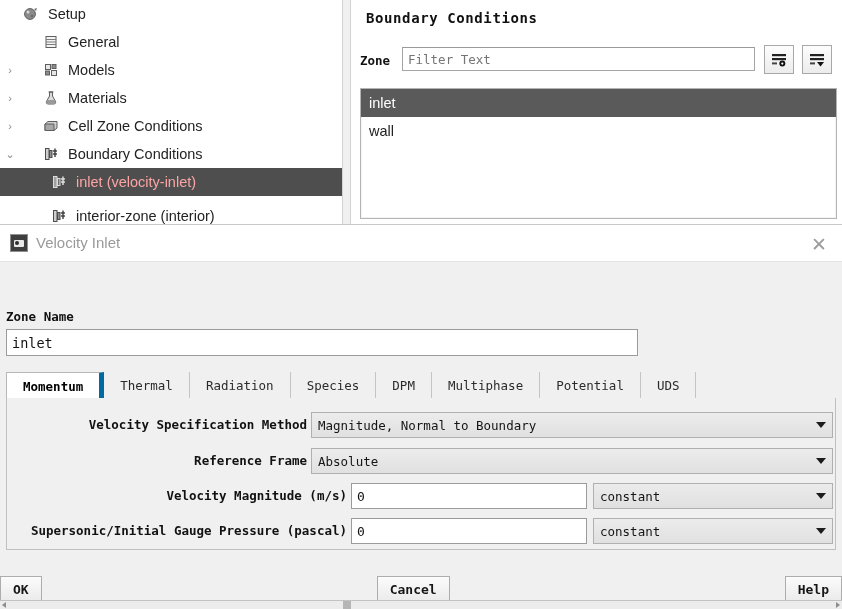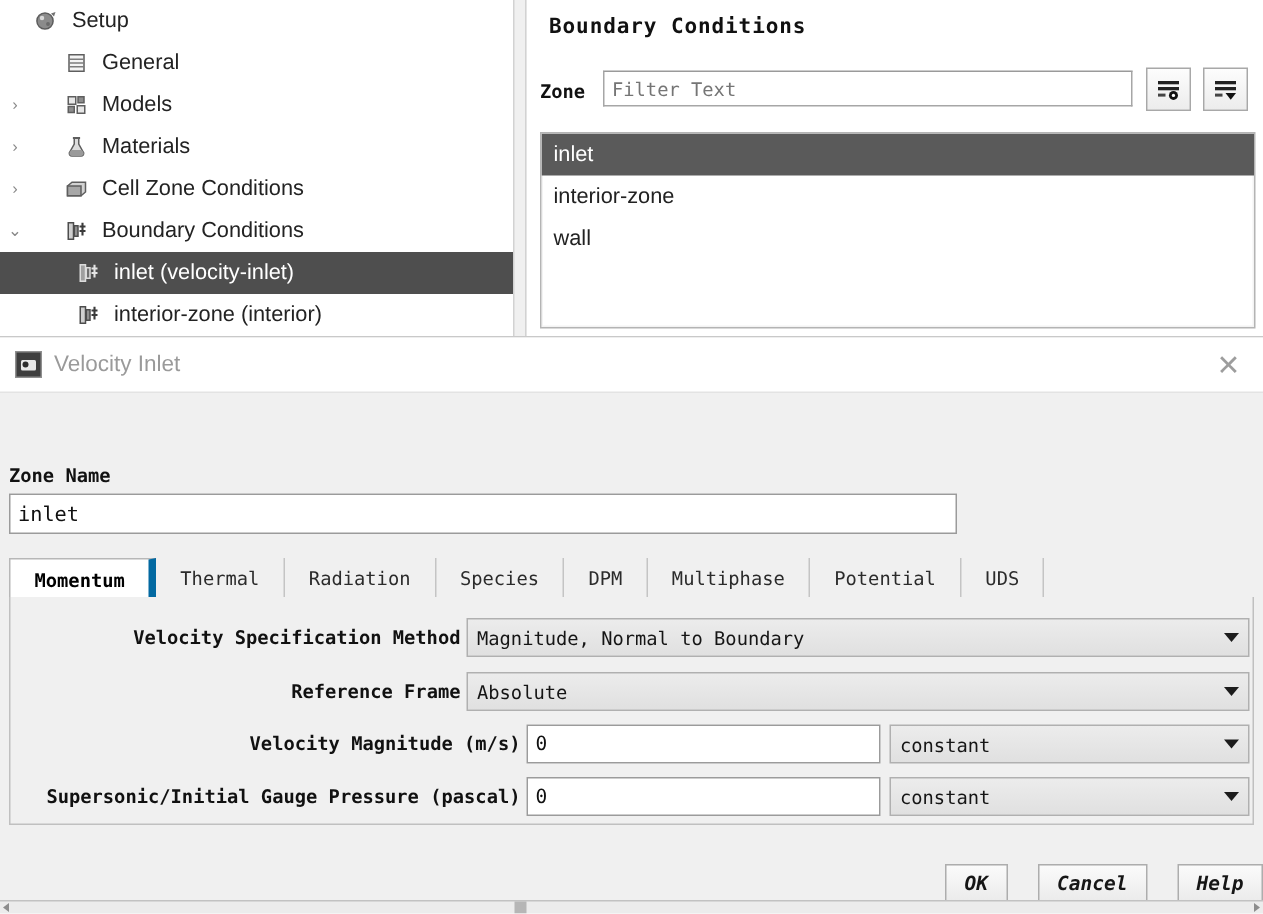--- a/index.html
+++ b/index.html
@@ -38,21 +38,21 @@
     position: relative;
     height: 28px;
     display: flex;
     align-items: center;
     font-size: 14.5px;
     color: #232323;
     white-space: nowrap;
   }
   .tree-row.selected {
     background: #4e4e4e;
-    color: #ffffff;
+    color: #fca5a5;
   }
   .tree-arrow {
     width: 20px;
     flex: 0 0 20px;
     text-align: center;
     font-size: 11px;
     color: #8a8a8a;
     line-height: 1;
   }
   .tree-icon {
@@ -369,23 +369,22 @@
     padding: 0 5px;
     outline: none;
   }
 
   
   #dialog-buttons {
     position: absolute;
     left: 0; top: 314px;
     width: 842px;
     display: flex;
-    justify-content: flex-end;
+    justify-content: space-between;
     gap: 20px;
-    font-style: italic;
   }
   .dlg-btn {
     min-width: 38px;
     height: 27px;
     box-sizing: border-box;
     padding: 0 12px;
     border: 1px solid #adadad;
     background: linear-gradient(#fbfbfb, #eaeaea);
     font-family: "DejaVu Sans Mono", monospace;
     font-size: 13px;
@@ -518,21 +517,21 @@
           <rect x="2.5" y="2.5" width="3.5" height="11" fill="#9f9f9f" stroke="#dcdcdc"></rect>
           <rect x="6.5" y="4.5" width="2.5" height="7" fill="#6f6f6f" stroke="#dcdcdc"></rect>
           <line x1="10" y1="5" x2="14" y2="5" stroke="#e4e4e4" stroke-width="1.4"></line>
           <line x1="10" y1="8" x2="14" y2="8" stroke="#e4e4e4" stroke-width="1.4"></line>
           <line x1="12" y1="2.5" x2="12" y2="11" stroke="#e4e4e4" stroke-width="1.4"></line>
         </svg>
       </span>
       <span class="tree-label">inlet (velocity-inlet)</span>
     </div>
 
-    <div class="tree-row" style="padding-left:48px;">
+    <div class="tree-row" style="padding-left:48px;align-items:flex-end;">
       <span class="tree-icon">
         <svg width="16" height="16" viewBox="0 0 16 16">
           <rect x="2.5" y="2.5" width="3.5" height="11" fill="#cfcfcf" stroke="#4d4d4d"></rect>
           <rect x="6.5" y="4.5" width="2.5" height="7" fill="#8e8e8e" stroke="#4d4d4d"></rect>
           <line x1="10" y1="5" x2="14" y2="5" stroke="#3b3b3b" stroke-width="1.4"></line>
           <line x1="10" y1="8" x2="14" y2="8" stroke="#3b3b3b" stroke-width="1.4"></line>
           <line x1="12" y1="2.5" x2="12" y2="11" stroke="#3b3b3b" stroke-width="1.4"></line>
         </svg>
       </span>
       <span class="tree-label">interior-zone (interior)</span>
@@ -560,21 +559,20 @@
       <svg width="20" height="20" viewBox="0 0 20 20">
         <rect x="3" y="4" width="14" height="2.2" fill="#222"></rect>
         <rect x="3" y="8" width="14" height="2.2" fill="#222"></rect>
         <rect x="3" y="12.4" width="5" height="2" fill="#444"></rect>
         <path d="M10 12 L17 12 L13.5 16.5 Z" fill="#111"></path>
       </svg>
     </div>
 
     <div id="zone-list">
       <div class="zone-item selected">inlet</div>
-      <div class="zone-item">interior-zone</div>
       <div class="zone-item">wall</div>
     </div>
   </div>
 
   <div id="bottom-strip"></div>
 </div>
 
 <div id="velocity-inlet-dialog">
 
   <div id="dialog-titlebar">

